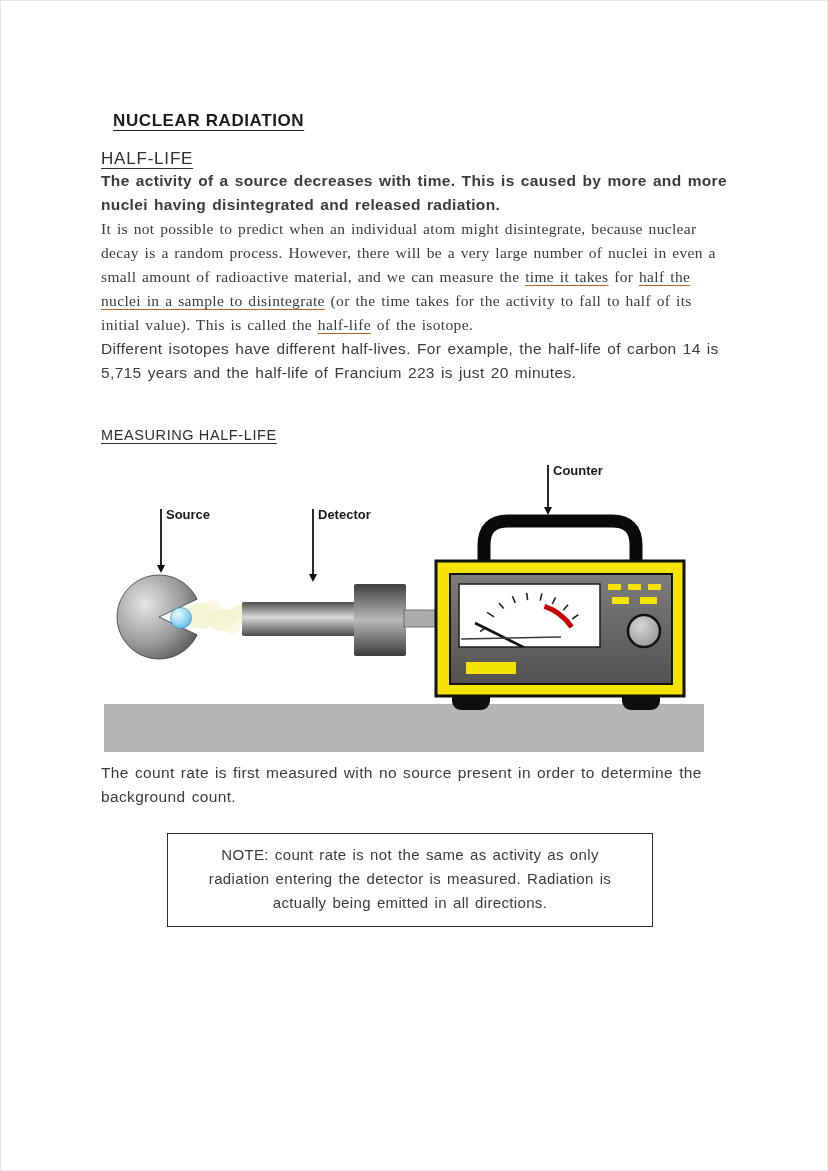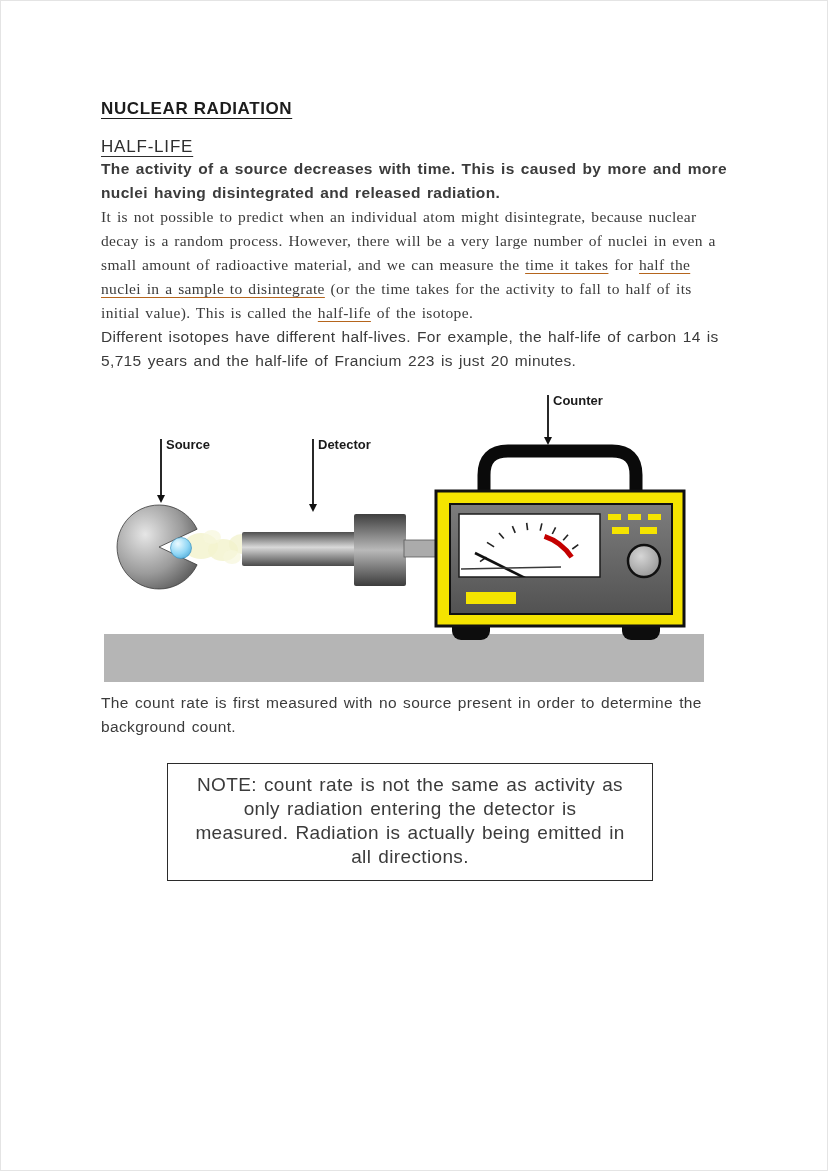--- a/index.html
+++ b/index.html
@@ -16,21 +16,21 @@
   .content{
     position:absolute;
     left:100px;top:98px;
     width:632px;
   }
   .doc-title{
     font-size:17px;font-weight:bold;color:#1c1c1c;
     letter-spacing:.6px;
     text-decoration:underline;
     text-underline-offset:4px;
-    margin:0;
+    margin:12px;
   }
   .doc-subtitle{
     font-size:17px;font-weight:normal;color:#2e2e2e;
     letter-spacing:.8px;
     text-decoration:underline;
     text-underline-offset:4px;
     margin:18px 0 0 0;
   }
   p.body{
     font-size:15.5px;line-height:24px;
@@ -56,41 +56,42 @@
     text-underline-offset:3px;
   }
   .diagram-wrap{margin-top:14px;margin-left:-2px;}
   .note-box{
     margin:24px 0 0 66px;
     width:486px;
     box-sizing:border-box;
     border:1.5px solid #2b2b2b;
     padding:9px 26px 11px 26px;
     text-align:center;
-    font-size:19px;line-height:24px;
+    font-size:15px;line-height:24px;
     letter-spacing:.35px;word-spacing:1.5px;
   }
   svg text{font-family:"Liberation Sans", sans-serif;}
 </style>
 </head>
 <body>
 
 <div class="page">
   <div class="content">
 
     <h1 class="doc-title">NUCLEAR RADIATION</h1>
 
     <h2 class="doc-subtitle">HALF-LIFE</h2>
 
     <p class="body m-p1">The activity of a source decreases with time. This is caused by more and more nuclei having disintegrated and released radiation.</p>
 
     <p class="body m-p2"><span>It is not possible to predict when an individual atom might disintegrate, because nuclear decay is a random process. However, there will be a very large number of nuclei in even a small amount of radioactive material, and we can measure the </span><span class="u-orange">time it takes</span><span> for </span><span class="u-orange">half the nuclei in a sample to disintegrate</span><span> (or the time takes for the activity to fall to half of its initial value). This is called the </span><span class="u-orange">half-life</span><span> of the isotope.</span></p>
 
     <p class="body m-p3">Different isotopes have different half-lives. For example, the half-life of carbon 14 is 5,715 years and the half-life of Francium 223 is just 20 minutes.</p>
 
+    <h3 class="section-heading">MEASURING HALF-LIFE</h3>
 
 
     <div class="diagram-wrap">
       <svg width="632" height="300" viewBox="0 0 632 300">
         <defs>
           <linearGradient id="gTube" x1="0" y1="0" x2="0" y2="1">
             <stop offset="0" stop-color="#4e4e4e"></stop>
               <stop offset="0.45" stop-color="#d9d9d9"></stop>
               <stop offset="1" stop-color="#4a4a4a"></stop>
           </linearGradient>

